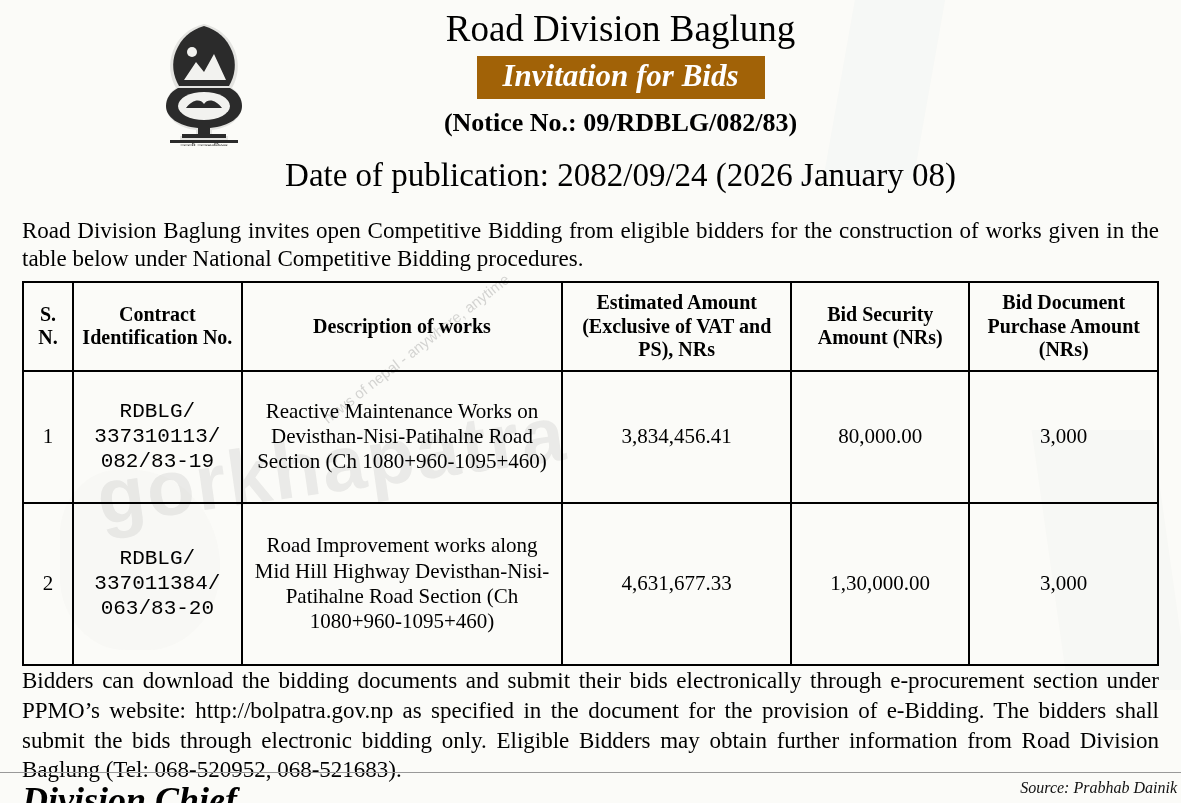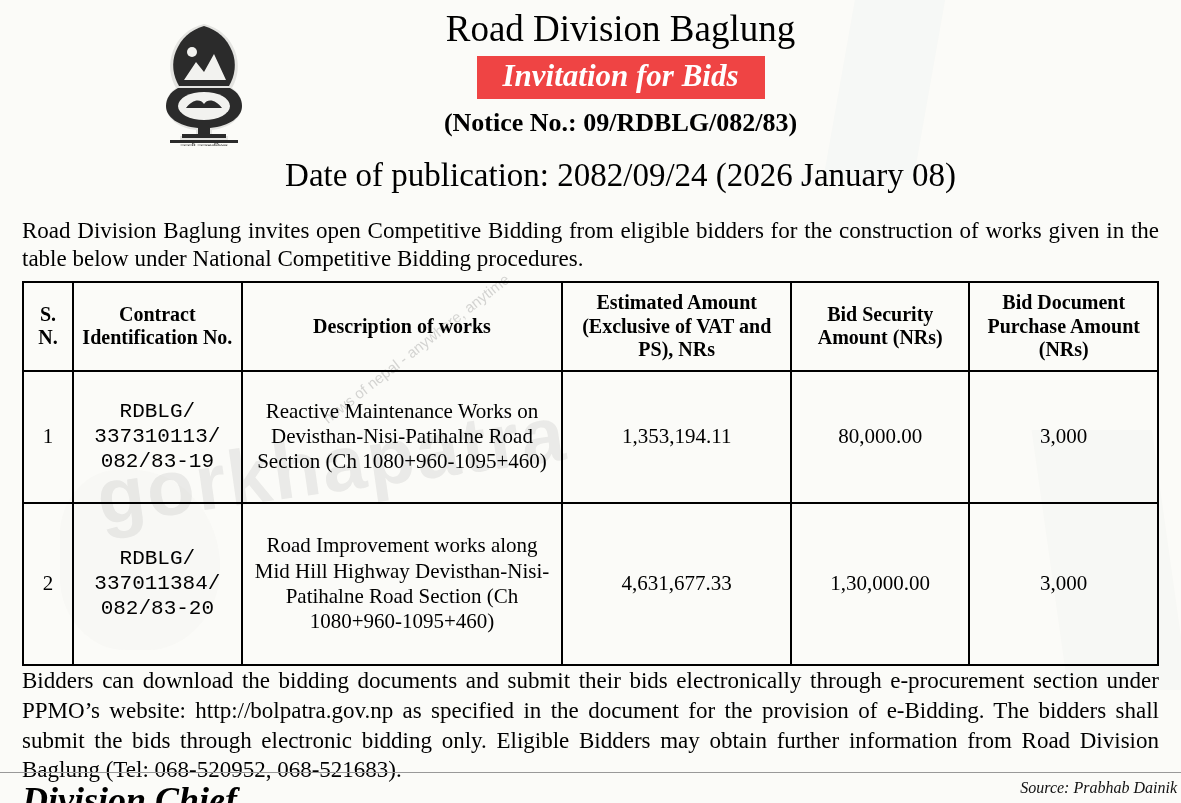--- a/index.html
+++ b/index.html
@@ -95,21 +95,21 @@
   }
   .org-title {
     font-size: 37px;
     font-weight: normal;
     letter-spacing: 0px;
     line-height: 1.05;
     margin-top: 4px;
   }
   .invitation-band {
     display: inline-block;
-    background: #ef4444;
+    background: #a16207;
     color: #ffffff;
     font-size: 31px;
     font-weight: bold;
     font-style: italic;
     padding: 3px 26px 6px 26px;
     margin-top: 7px;
     line-height: 1.1;
   }
   .notice-no {
     font-size: 26px;
@@ -256,27 +256,27 @@
           <th>Estimated Amount (Exclusive of VAT and PS), NRs</th>
           <th>Bid Security Amount (NRs)</th>
           <th>Bid Document Purchase Amount (NRs)</th>
         </tr>
       </thead>
       <tbody>
         <tr class="row1">
           <td class="sn">1</td>
           <td class="cid">RDBLG/ 337310113/ 082/83-19</td>
           <td class="desc">Reactive Maintenance Works on Devisthan-Nisi-Patihalne Road Section (Ch 1080+960-1095+460)</td>
-          <td>1,353,194.11</td>
+          <td>3,834,456.41</td>
           <td>80,000.00</td>
           <td>3,000</td>
         </tr>
         <tr class="row2">
           <td class="sn">2</td>
-          <td class="cid">RDBLG/ 337011384/ 082/83-20</td>
+          <td class="cid">RDBLG/ 337011384/ 063/83-20</td>
           <td class="desc">Road Improvement works along Mid Hill Highway Devisthan-Nisi-Patihalne Road Section (Ch 1080+960-1095+460)</td>
           <td>4,631,677.33</td>
           <td>1,30,000.00</td>
           <td>3,000</td>
         </tr>
       </tbody>
     </table>
 
     <div class="footer-note">Bidders can download the bidding documents and submit their bids electronically through e-procurement section under PPMO’s website: http://bolpatra.gov.np as specified in the document for the provision of e-Bidding. The bidders shall submit the bids through electronic bidding only. Eligible Bidders may obtain further information from Road Division Baglung  (Tel: 068-520952, 068-521683).</div>
     <div class="signature">Division Chief</div>

